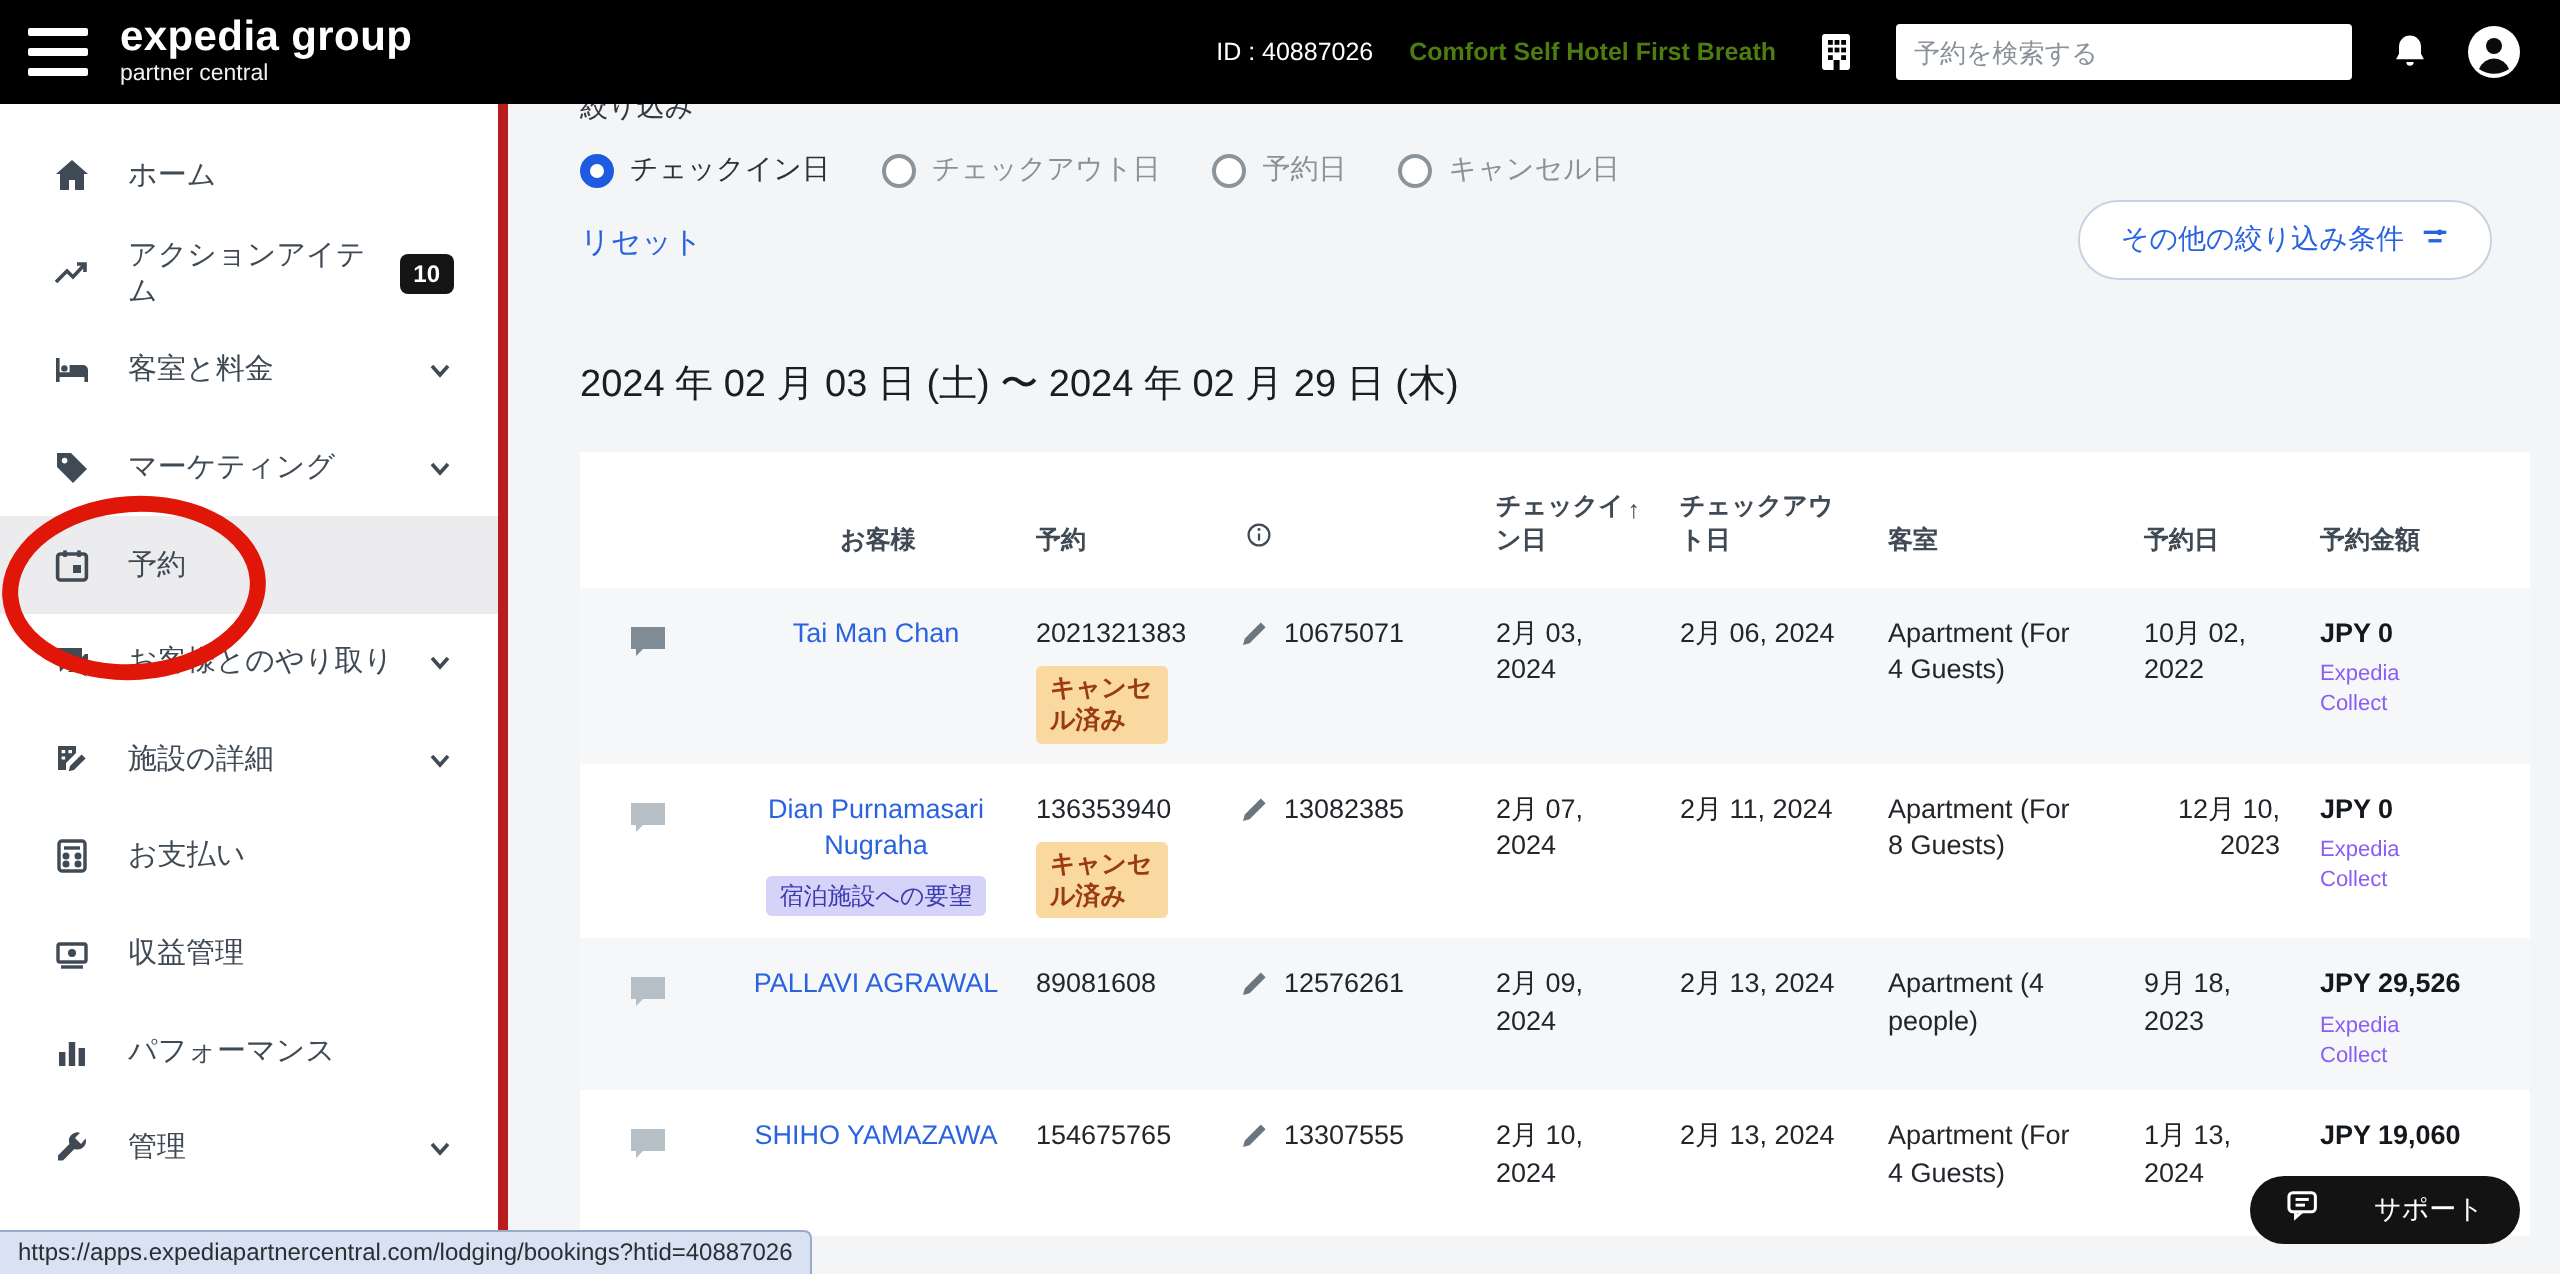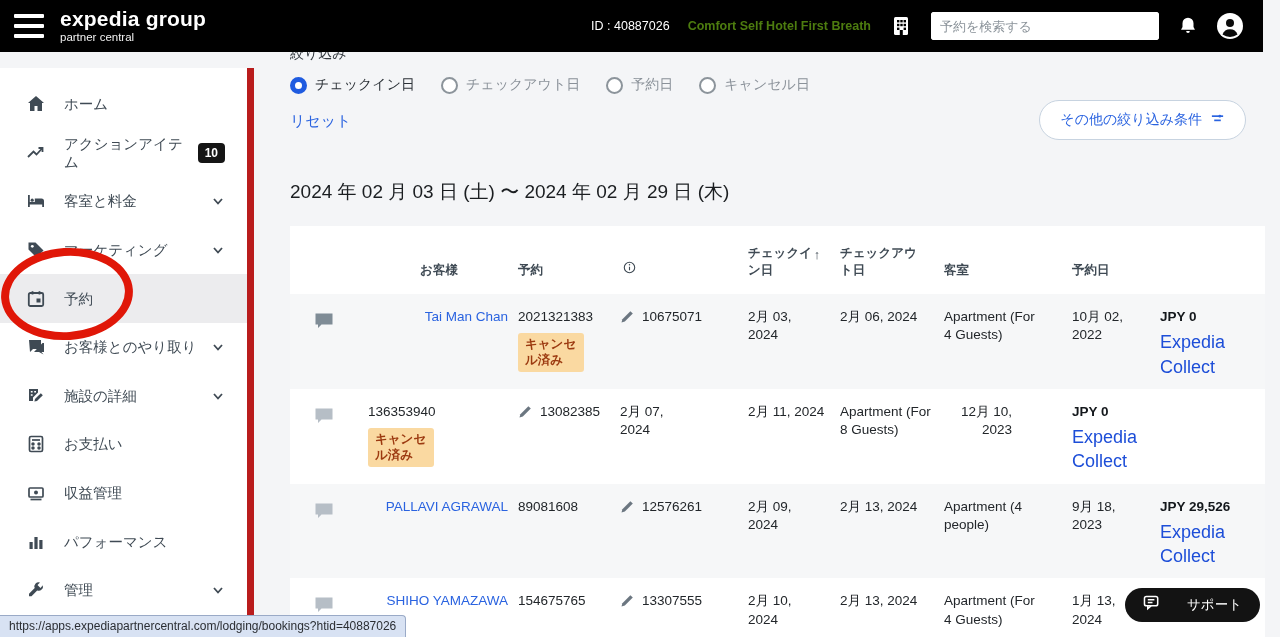--- a/index.html
+++ b/index.html
@@ -1,36 +1,36 @@
 <!DOCTYPE html>
 <html><head>
 <meta charset="utf-8">
 <style>
   * { margin:0; padding:0; box-sizing:border-box; }
   html,body { width:1280px; height:637px; overflow:hidden; font-family:"Liberation Sans",sans-serif; background:#fff; }
   .app { position:relative; width:1280px; height:637px; overflow:hidden; background:#f4f5f7; }
 
   
-  .topbar { position:absolute; top:0; left:0; right:17px; height:52px; background:#000; display:flex; align-items:center; z-index:30; }
+  .topbar { position:absolute; top:0; left:0; right:0; height:52px; background:#000; display:flex; align-items:center; z-index:30; }
   .hamburger { width:30px; height:24px; margin-left:14px; display:flex; flex-direction:column; justify-content:space-between; cursor:pointer; }
   .hamburger span { display:block; height:4px; background:#fff; border-radius:1px; }
   .logo { margin-left:16px; color:#fff; line-height:1; }
   .logo .l1 { font-size:21px; font-weight:bold; letter-spacing:.2px; }
   .logo .l2 { font-size:11.5px; font-weight:400; margin-top:3px; opacity:.95; }
   .topbar-right { margin-left:auto; display:flex; align-items:center; gap:18px; padding-right:20px; }
   .prop-id { color:#fff; font-size:12.5px; }
   .prop-name { color:#4d7c0f; font-size:12.5px; font-weight:bold; }
   .hbuilding { width:24px; height:24px; }
   .search-box { width:228px; height:28px; background:#fff; border:1px solid #fff; border-radius:2px; display:flex; align-items:center; }
   .search-box input { border:none; outline:none; width:100%; height:100%; padding:0 8px; font-size:13px; color:#333; font-family:"Liberation Sans",sans-serif; }
   .search-box input::placeholder { color:#8a9299; }
   .icon-btn { background:none; border:none; cursor:pointer; display:flex; align-items:center; }
 
   
-  .sidebar { position:absolute; top:68px; left:0; bottom:0; width:254px; background:#fff; border-right:7px solid #b91c1c; padding-top:12px; z-index:10; }
+  .sidebar { position:absolute; top:52px; left:0; bottom:0; width:254px; background:#fff; border-right:5px solid #b91c1c; padding-top:12px; z-index:10; }
   .side-item { height:48.6px; display:flex; align-items:center; padding:0 22px 0 26px; cursor:pointer; color:#3f4a54; position:relative; }
   .side-item.active { background:#ececee; }
   .side-item .s-ic { width:20px; height:20px; flex:0 0 20px; margin-right:18px; }
   .side-item .s-label { font-size:14.5px; line-height:1.25; flex:1 1 auto; }
   .side-item .s-chev { width:14px; height:14px; flex:0 0 14px; margin-left:8px; }
   .s-badge { background:#151515; color:#fff; font-size:12px; font-weight:bold; border-radius:4px; padding:3px 7px; margin-left:10px; }
 
   
   .main { position:absolute; top:52px; left:254px; right:0; bottom:0; overflow:hidden; background:#f4f5f7; padding-left:36px; }
   .fl-label { margin-top:-7px; font-size:14px; color:#33393f; }
@@ -56,28 +56,28 @@
   .t-head { min-height:68px; align-items:end; padding-bottom:0; }
   .t-head .h-cell { font-size:12.5px; color:#3f4a54; font-weight:bold; padding:0 8px 15px 0; line-height:1.35; position:relative; }
   .h-cell.c-guest { text-align:center; }
   .sort-arrow { font-weight:bold; color:#3f4a54; margin-left:4px; }
   .info-ic { display:inline-block; vertical-align:-2px; margin-left:3px; }
   .t-row { min-height:73px; align-items:start; padding:14px 0 10px; }
   .t-row.striped { background:#f6f7f8; }
   .cell { font-size:13.5px; color:#22262a; padding-right:10px; line-height:1.35; }
   .c-chat { display:flex; justify-content:center; padding-top:4px; }
   .chat-glyph { width:20px; height:18px; }
-  .c-guest { text-align:right; }
+  .c-guest { text-align:center; }
   .guest-link { color:#2a63e0; cursor:pointer; text-decoration:none; display:inline-block; }
   .g-badge { display:inline-block; background:#d6d3f8; color:#3a3ab0; font-size:12px; padding:2px 7px; border-radius:3px; margin-top:6px; }
   .s-cancel { display:inline-block; background:#fad9a1; color:#9c3a10; font-size:12.5px; font-weight:bold; padding:3px 7px; border-radius:3px; margin-top:7px; max-width:66px; line-height:1.3; }
   .c-conf { display:flex; align-items:flex-start; gap:8px; }
   .pencil-ic { flex:0 0 14px; margin-top:2px; }
   .c-amt .amt { font-weight:bold; font-size:13.5px; color:#14181c; }
-  .c-amt .col-lbl { color:#1d4ed8; font-size:18px; margin-top:4px; max-width:58px; line-height:1.35; }
+  .c-amt .col-lbl { color:#8b5cf6; font-size:11px; margin-top:4px; max-width:58px; line-height:1.35; }
 
   
   .red-ellipse { position:absolute; left:1px; top:248px; width:132px; height:92px; border:8px solid #e01708; border-radius:50%; transform:rotate(-4deg); z-index:50; pointer-events:none; }
   .status-bar { position:absolute; left:0; bottom:0; background:#d8e2f3; border:1px solid #9aaac7; border-left:none; border-bottom:none; border-radius:0 4px 0 0; padding:3px 9px 4px; font-size:12px; color:#2b2e33; z-index:60; white-space:nowrap; }
   .support-btn { position:absolute; right:20px; bottom:15px; height:34px; background:#131313; color:#fff; border:none; border-radius:17px; font-size:13.5px; display:flex; align-items:center; gap:25px; padding:0 18px; cursor:pointer; z-index:60; font-family:"Liberation Sans",sans-serif; }
 </style>
 </head>
 <body>
 
 <div class="app">
@@ -272,20 +272,21 @@
         <div class="h-cell"><span>予約</span></div>
         <div class="h-cell"><span class="info-ic"><svg viewBox="0 0 14 14" width="13" height="13" fill="none" stroke="#3f4a54" stroke-width="1.2">
                 <circle cx="7" cy="7" r="5.6"></circle>
                 <line x1="7" y1="6.2" x2="7" y2="10"></line>
                 <circle cx="7" cy="4" r="0.8" fill="#3f4a54" stroke="none"></circle>
               </svg></span></div>
         <div class="h-cell" style="max-width:78px;"><span>チェックイン日</span><span class="sort-arrow" style="position:absolute; right:6px; top:2px;">↑</span></div>
         <div class="h-cell" style="max-width:86px;"><span>チェックアウト日</span></div>
         <div class="h-cell"><span>客室</span></div>
         <div class="h-cell"><span>予約日</span></div>
+        <div class="h-cell"><span>予約金額</span></div>
       </div>
       <div id="table-body">
   <div class="t-row striped">
     <div class="cell c-chat">
       <svg class="chat-glyph" viewBox="0 0 20 18" fill="#7f8c96">
                 <path d="M1.5 1.5h17v11h-11l-3.5 3.5v-3.5h-2.5z"></path>
               </svg>
     </div>
     <div class="cell c-guest">
       <a class="guest-link">Tai Man Chan</a><br>
@@ -309,20 +310,24 @@
       <div class="amt">JPY 0</div>
       <div class="col-lbl">Expedia Collect</div>
     </div>
   </div>
 
   <div class="t-row">
     <div class="cell c-chat">
       <svg class="chat-glyph" viewBox="0 0 20 18" fill="#b6bec6">
                 <path d="M1.5 1.5h17v11h-11l-3.5 3.5v-3.5h-2.5z"></path>
               </svg>
+    </div>
+    <div class="cell c-guest">
+      <a class="guest-link">Dian Purnamasari Nugraha</a><br>
+      <span class="g-badge">宿泊施設への要望</span>
     </div>
     <div class="cell">
       <span>136353940</span><br>
       <span class="s-cancel">キャンセル済み</span>
     </div>
     <div class="cell c-conf">
       <span class="pencil-ic"><svg viewBox="0 0 14 14" width="14" height="14" fill="#6b7680">
                   <path d="M10.4 1.2l2.4 2.4-8 8L1.5 12.5l.9-3.3z"></path>
                 </svg></span>
       <span>13082385</span>

